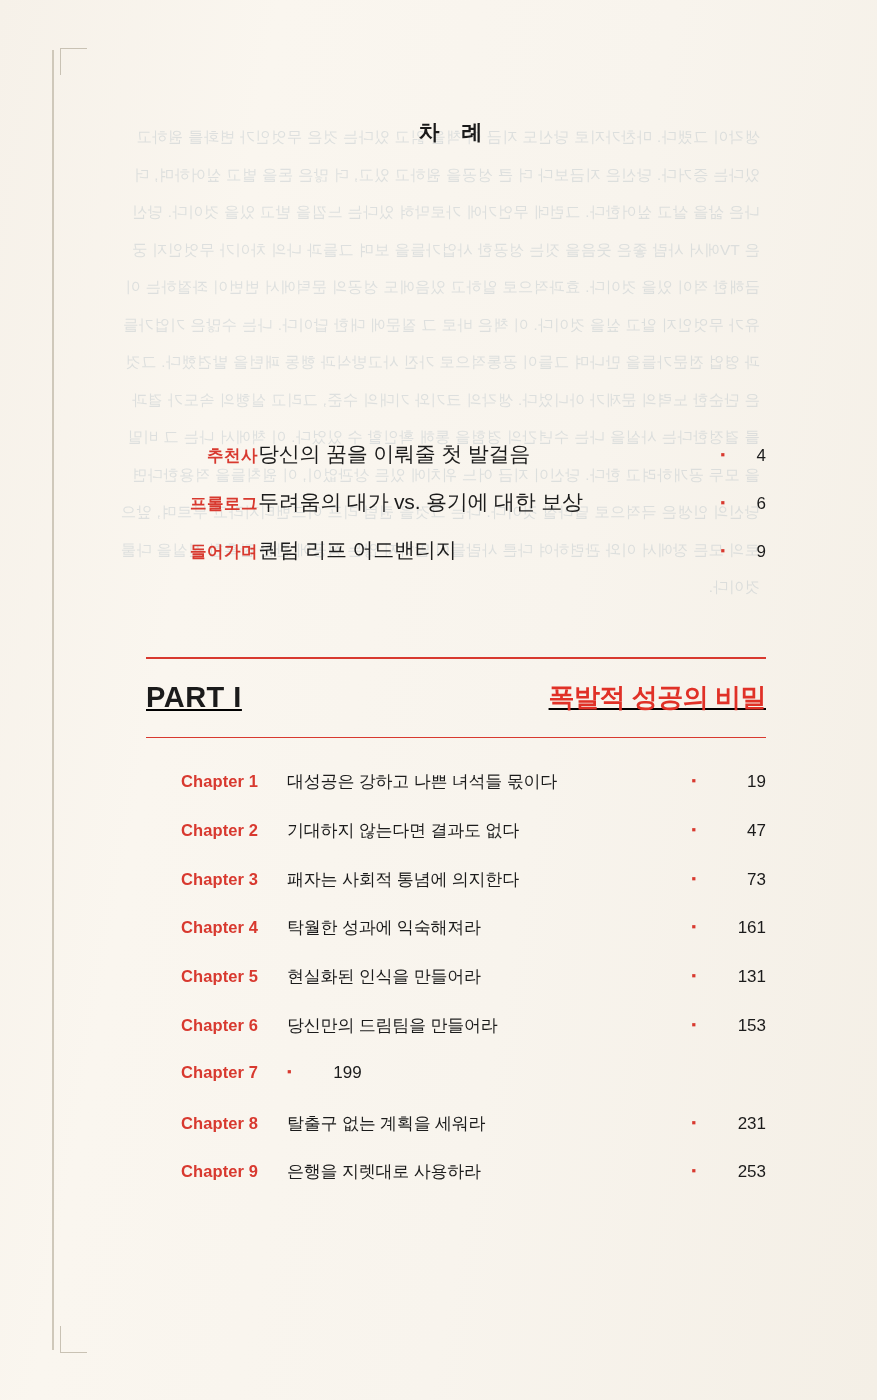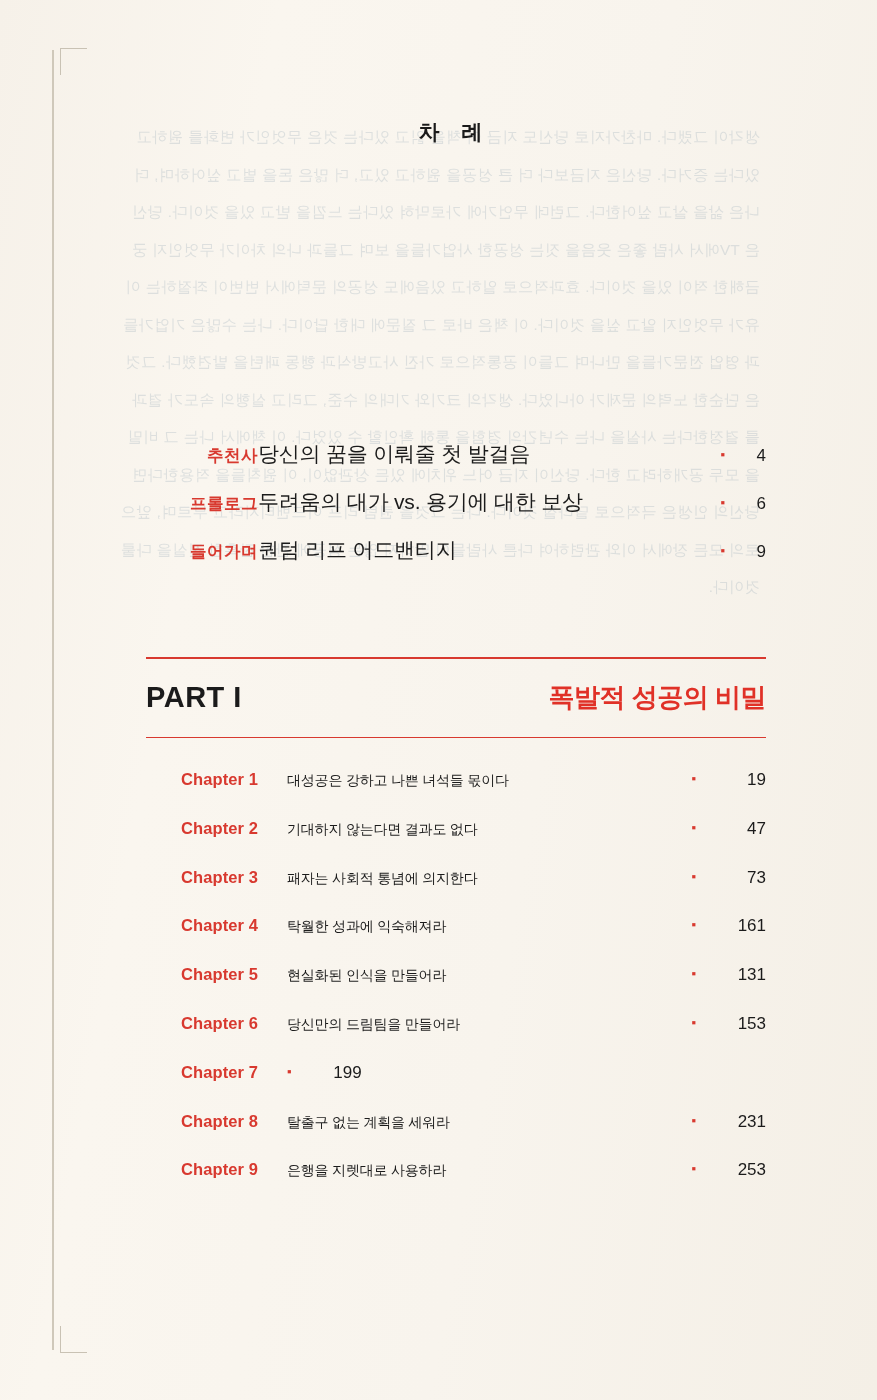--- a/index.html
+++ b/index.html
@@ -118,20 +118,21 @@
     color: #1b1b1b;
     font-size: 17px;
   }
 
   
   .part-band {
     position: absolute;
     left: 130px;
     top: 657px;
     width: 620px;
+    text-decoration: underline;
   }
   .rule {
     height: 1.6px;
     background: #d8392f;
     width: 100%;
   }
   .part-inner {
     display: flex;
     align-items: center;
     justify-content: space-between;
@@ -161,21 +162,21 @@
     height: 48.8px;
     gap: 29px;
   }
   .chapters .label {
     color: #d8392f;
     font-size: 16.5px;
     font-weight: bold;
     letter-spacing: 0.1px;
   }
   .chapters .title {
-    font-size: 14px;
+    font-size: 17px;
   }
 </style>
 </head>
 <body>
 
 <div class="page">
 
   <div class="frame-line" style="left:52px; top:50px; width:1.5px; height:1300px;"></div>
   <div class="frame-corner" style="left:60px; top:48px; border-top-width:1.5px; border-left-width:1.5px;"></div>
   <div class="frame-corner" style="left:60px; top:1326px; border-bottom-width:1.5px; border-left-width:1.5px;"></div>

